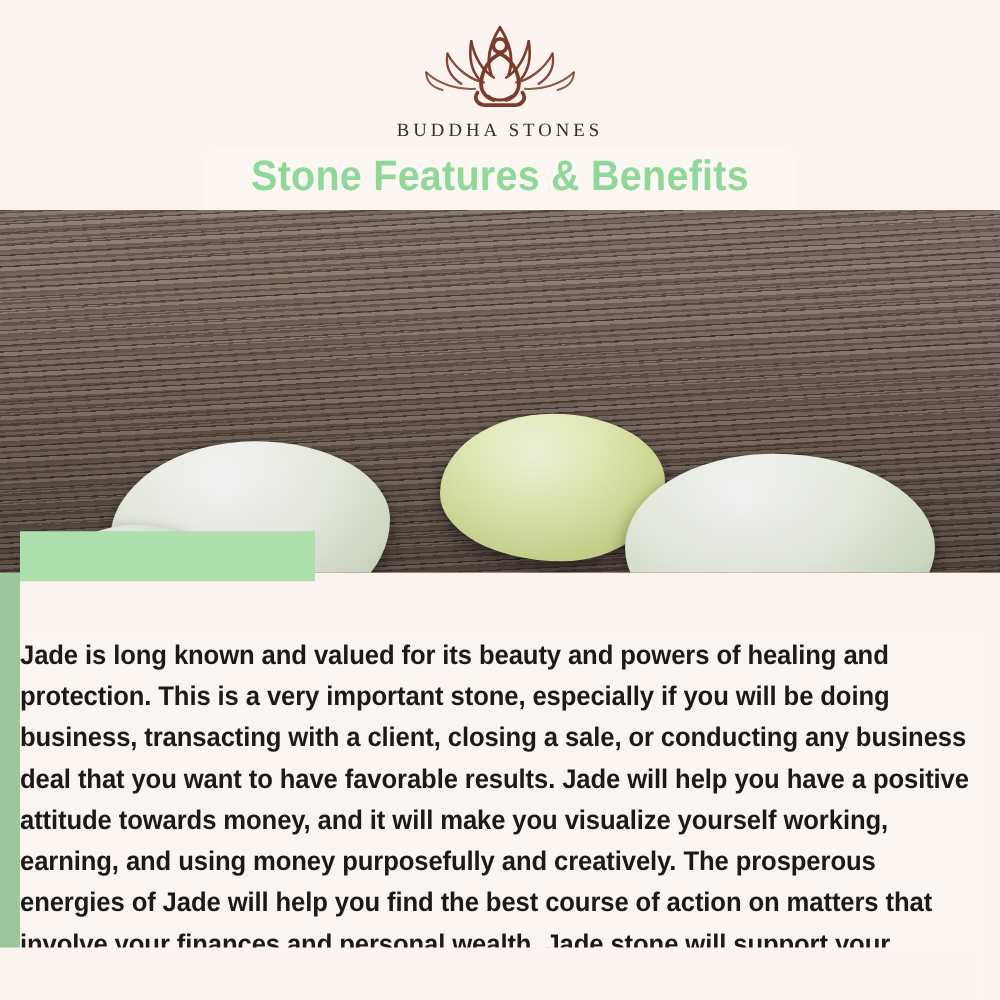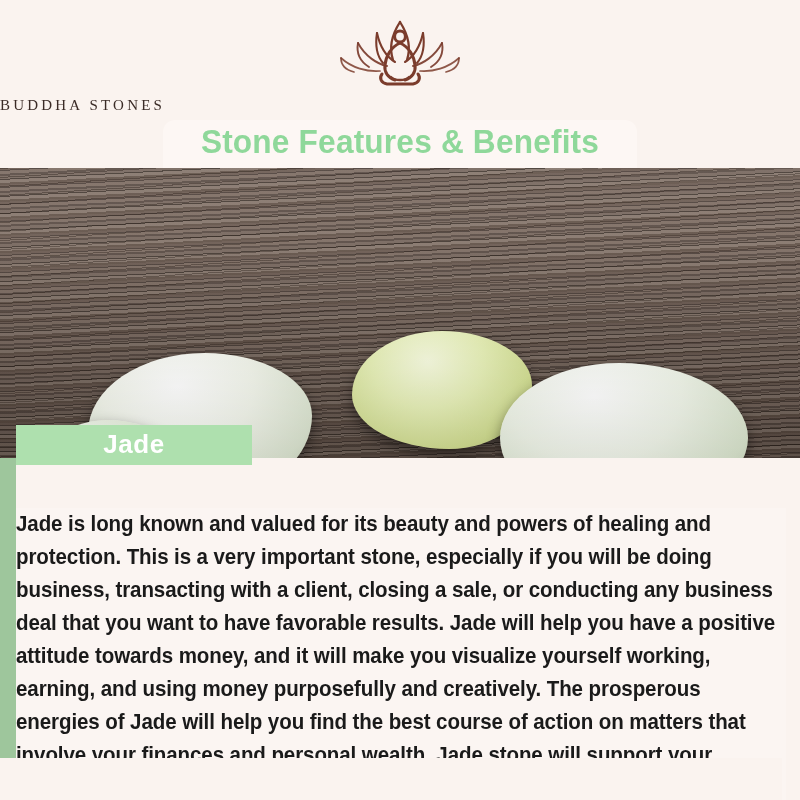--- a/index.html
+++ b/index.html
@@ -36,20 +36,21 @@
     left: 0; top: 0;
     width: 800px;
     height: 168px;
     background: #faf3ef;
   }
 
   .logo-wrap {
     position: absolute;
     left: 0; top: 16px;
     width: 800px;
+    text-align: center;
   }
   .logo-mark {
     display: block;
     margin: 0 auto;
   }
   .logo-text {
     display: block;
     margin-top: 3px;
     font-family: "Liberation Serif", serif;
     font-size: 15px;
@@ -283,21 +284,20 @@
     <div class="wood"></div>
     <div class="stone s2"></div>
     <div class="stone s3"></div>
     <div class="stone s4"></div>
     <div class="stone s1"></div>
 
     <div class="photo-shade"></div>
   </div>
 
   <div class="jade-band"></div>
-  <div class="jade-text">Jade</div>
 
 
   <div class="body-area">
     <div class="body-text">Jade is long known and valued for its beauty and powers of healing and protection. This is a very important stone, especially if you will be doing business, transacting with a client, closing a sale, or conducting any business deal that you want to have favorable results. Jade will help you have a positive attitude towards money, and it will make you visualize yourself working, earning, and using money purposefully and creatively. The prosperous energies of Jade will help you find the best course of action on matters that involve your finances and personal wealth. Jade stone will support your financial growth and expansion. It will also promote new beginnings and give you the guidance that you need to be successful and wealthy!</div>
   </div>
 
   <div class="bottom-fill"></div>
 </div>
 
 </body></html>

